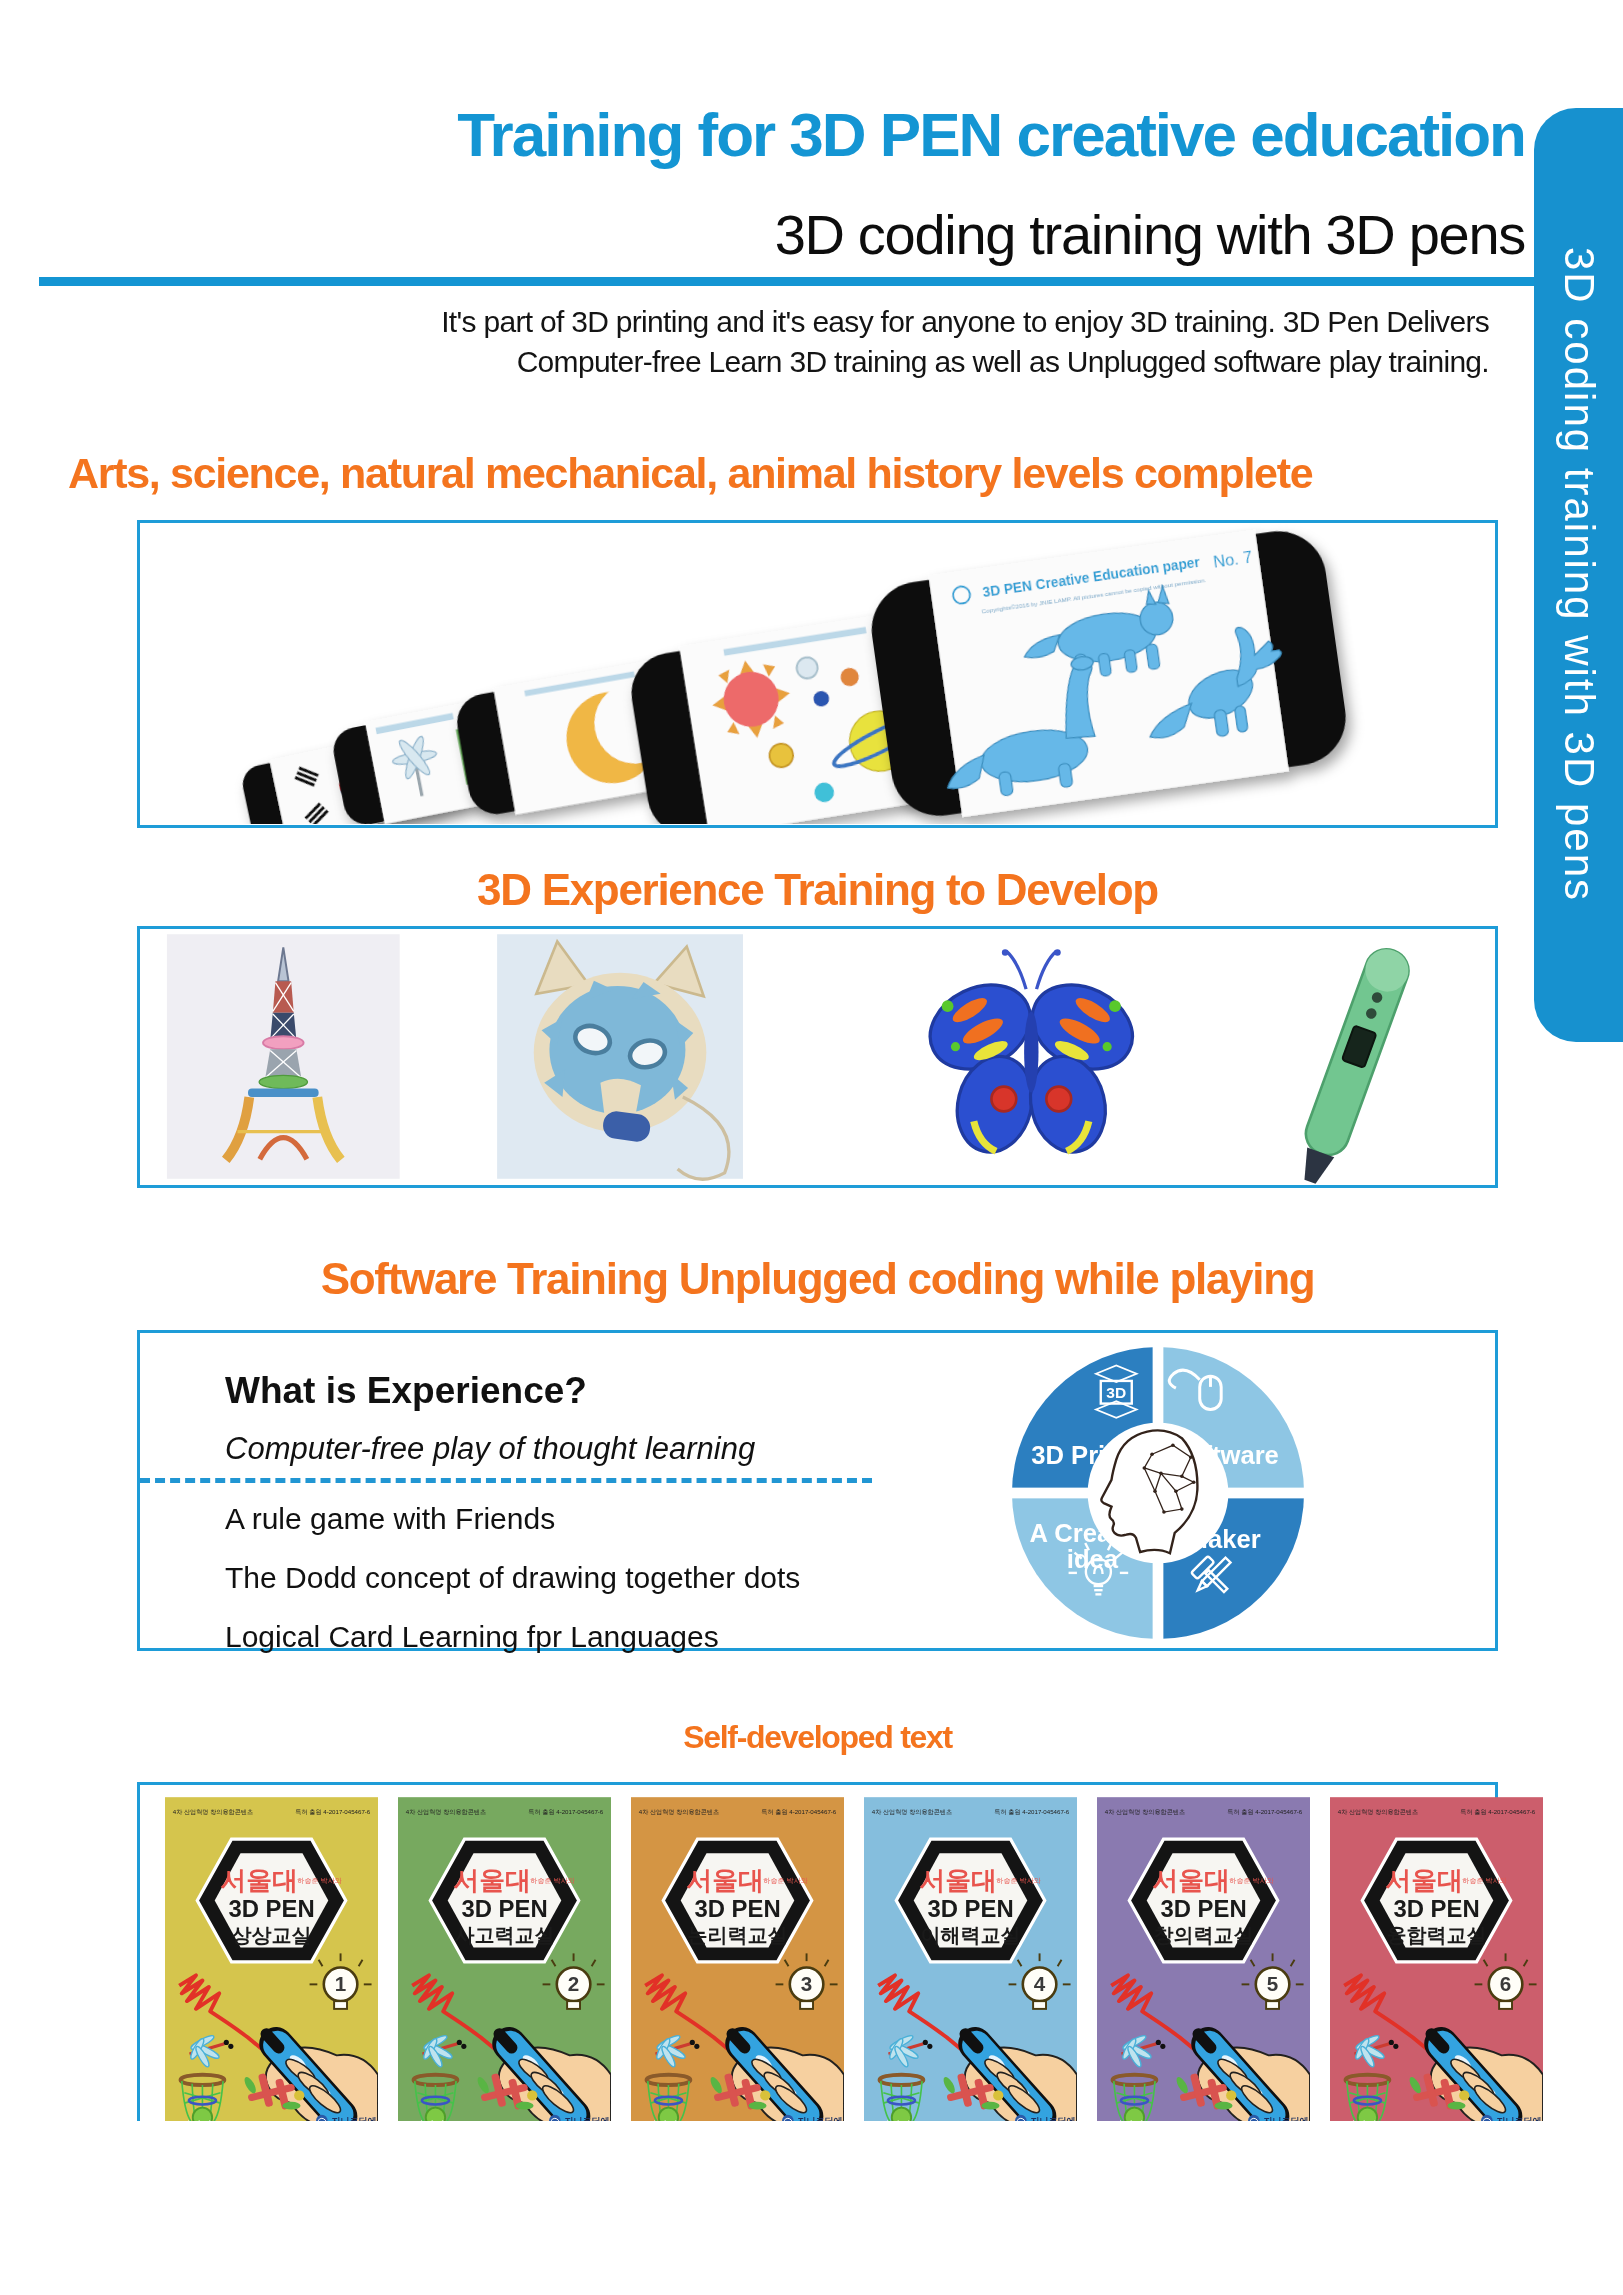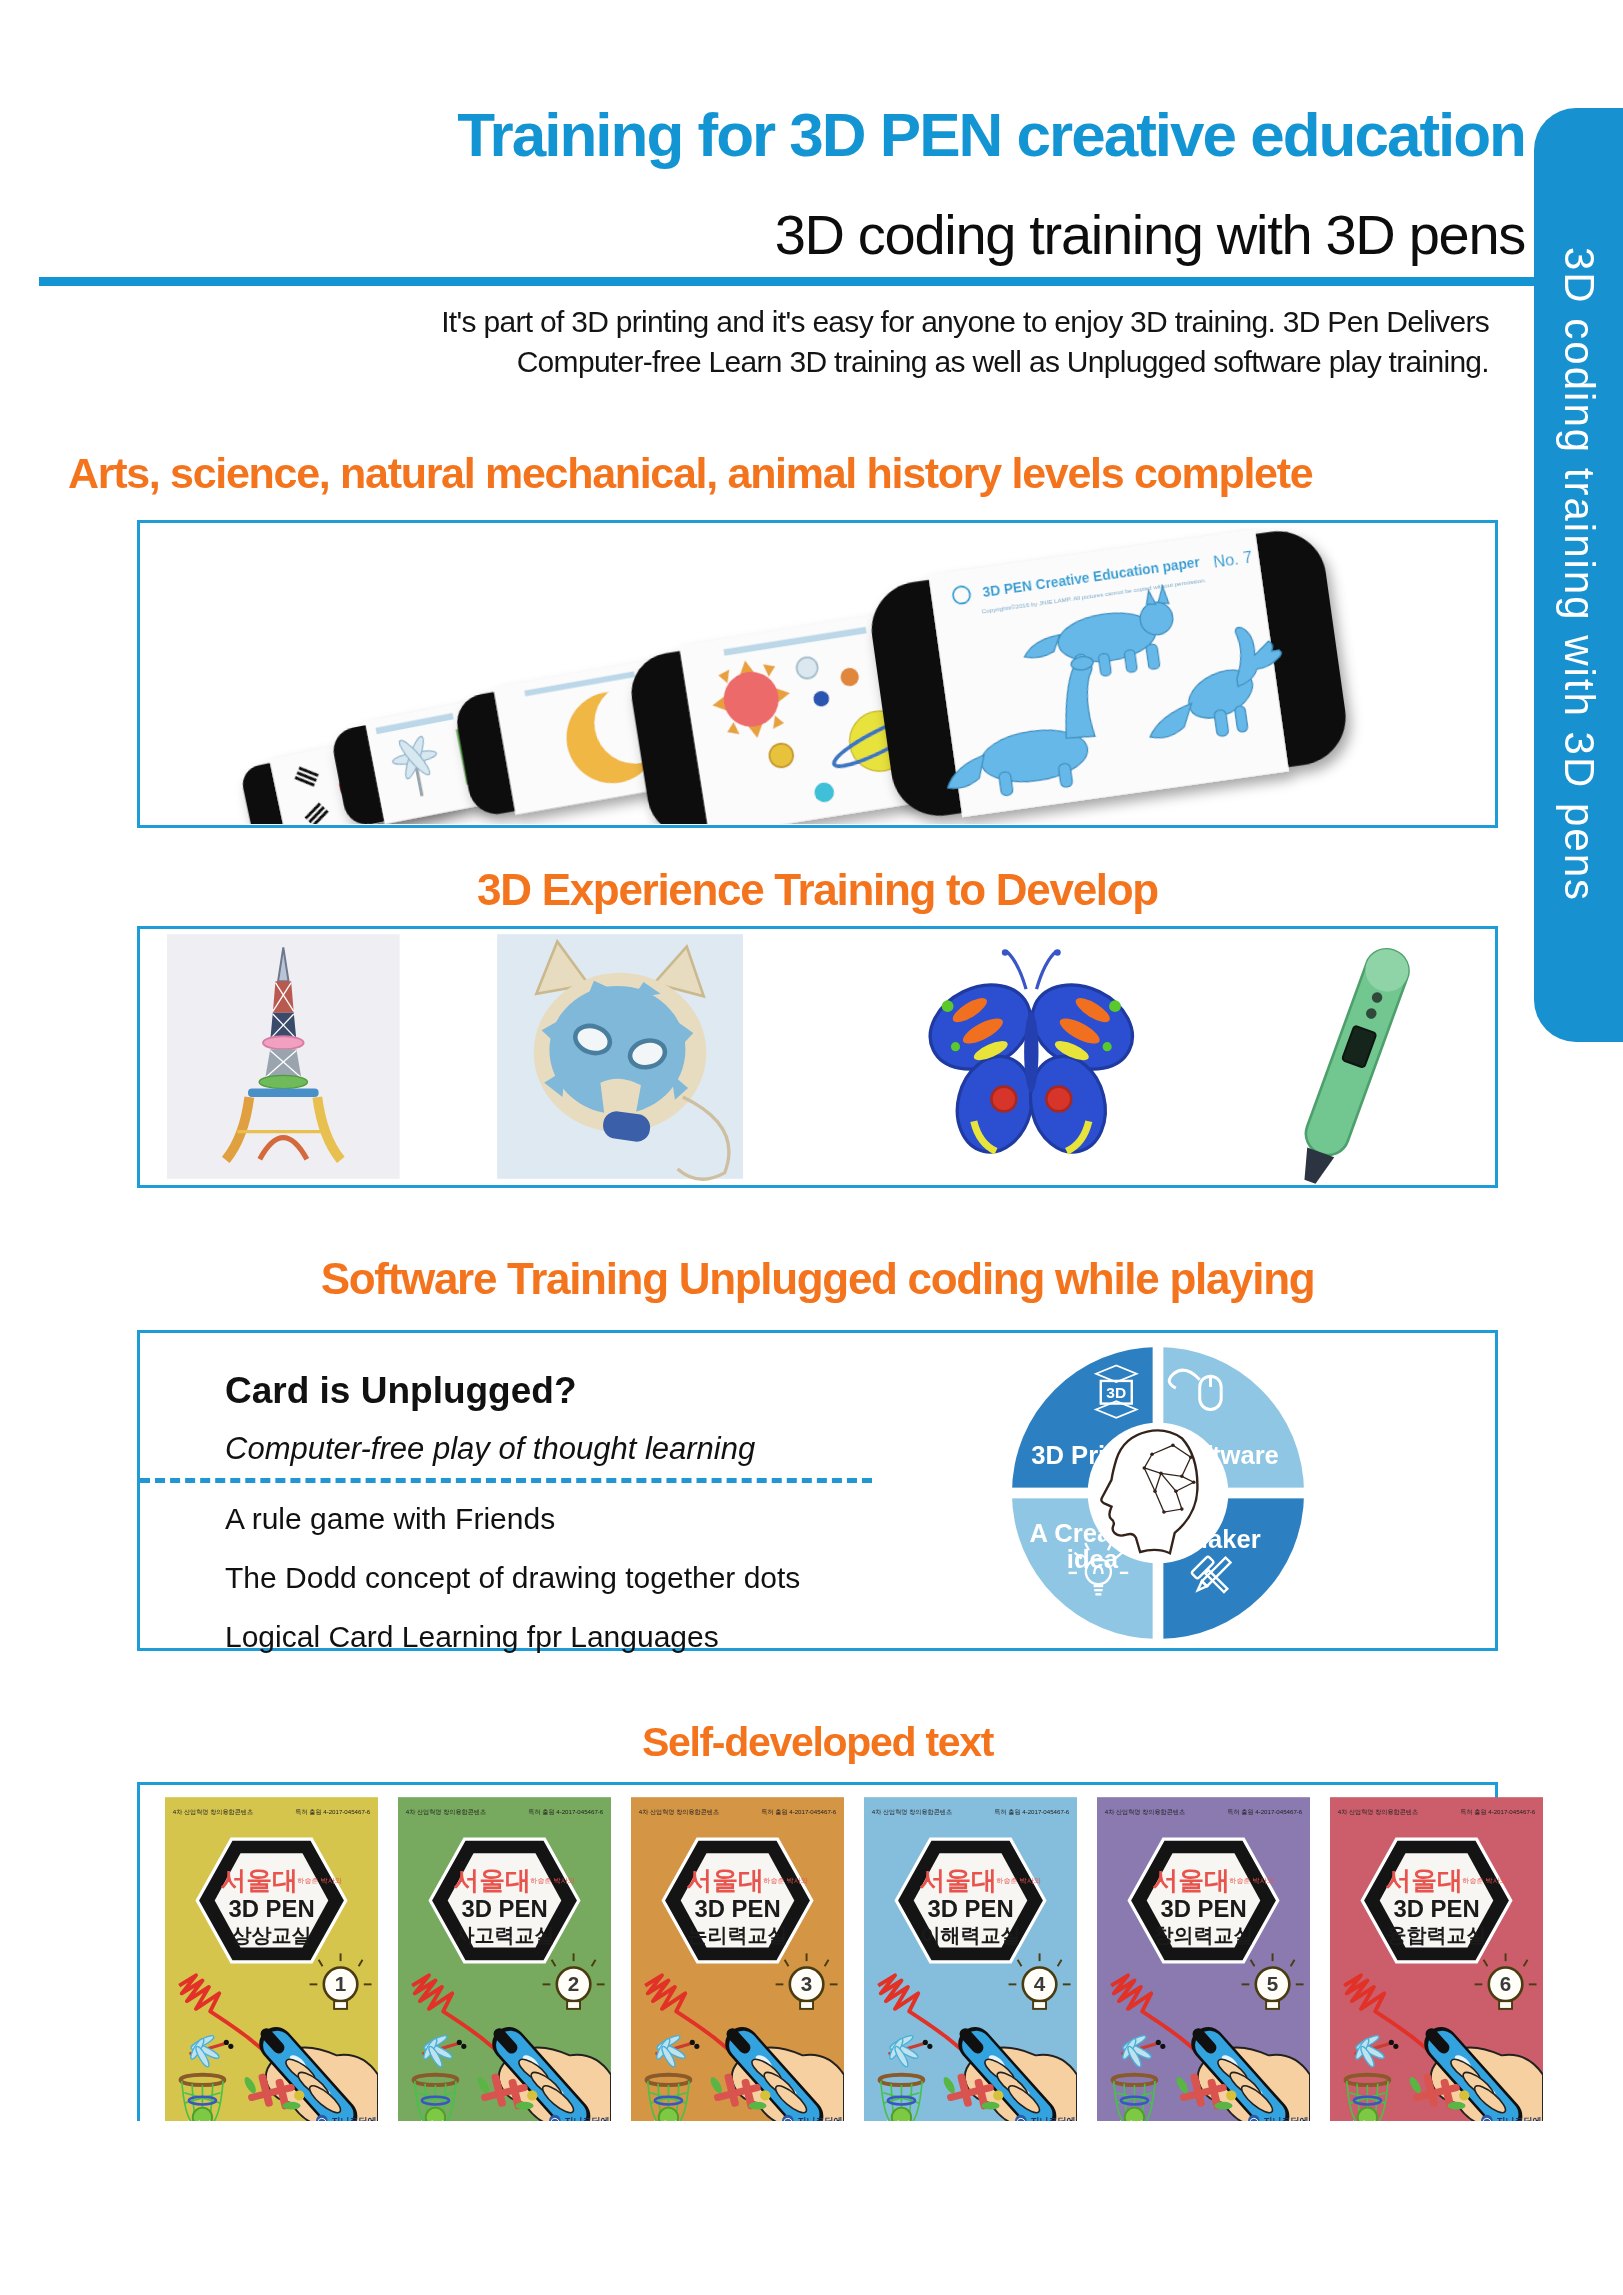--- a/index.html
+++ b/index.html
@@ -28,21 +28,21 @@
     display:flex; align-items:center; justify-content:center;
   }
   .side-banner span {
     writing-mode:vertical-rl; color:#ffffff; font-size:42px; letter-spacing:2px; white-space:nowrap;
   }
   
   .heading { position:absolute; color:#f4741e; font-weight:bold; white-space:nowrap; letter-spacing:-1.3px; }
   #h-levels    { top:449px; left:68px; font-size:43px; }
   #h-exp       { top:865px; left:137px; width:1361px; text-align:center; font-size:44px; }
   #h-software  { top:1254px; left:137px; width:1361px; text-align:center; font-size:44px; }
-  #h-text      { top:1719px; left:137px; width:1361px; text-align:center; font-size:41px; }
+  #h-text      { top:1719px; left:137px; width:1361px; text-align:center; font-size:32px; }
   
   .imgbox { position:absolute; left:137px; width:1361px; border:3.3px solid #1e9cd8; background:#fff; box-sizing:border-box; }
   #box-cards   { top:520px;  height:308px; }
   #box-photos  { top:926px; height:262px; }
   #box-unplug  { top:1330px; height:321px; }
   #box-books   { top:1782px; height:370px; padding:11.8px 25px 18.3px 25px; display:flex; gap:5.2px; }
   .imgbox > svg.fill { position:absolute; left:0; top:0; }
   
   .unplug-title { position:absolute; left:85px; top:37px;  font-size:37px; font-weight:bold; color:#111; }
   .unplug-sub   { position:absolute; left:85px; top:98px; font-size:31px; color:#111;font-style:italic; }
@@ -292,21 +292,21 @@
           <circle cx="0" cy="-96" r="8" fill="#2f4a3a"></circle>
             <circle cx="0" cy="-70" r="8" fill="#2f4a3a"></circle>
           <rect x="-18" y="-44" width="36" height="56" rx="5" fill="#16251c" stroke="#0c150f" stroke-width="3"></rect>
           <polygon points="-22,156 22,156 9,204 -9,204" fill="#2c3442"></polygon>
         </g>
       </g>
     </svg>
   </div>
 
   <div class="imgbox" id="box-unplug">
-    <div class="unplug-title">Card is Unplugged?</div>
+    <div class="unplug-title">What is Experience?</div>
     <div class="unplug-sub">Computer-free play of thought learning</div>
     <div class="unplug-dash"></div>
     <div class="unplug-items">
       <div>A rule game with Friends</div>
       <div>The Dodd concept of drawing together dots</div>
       <div>Logical Card Learning fpr Languages</div>
     </div>
 
     <svg class="venn" width="310" height="310" viewBox="0 0 520 520">
       <path d="M260,260 L260,15 A245,245 0 0 0 15,260 Z" fill="#2c7fc0"></path>

